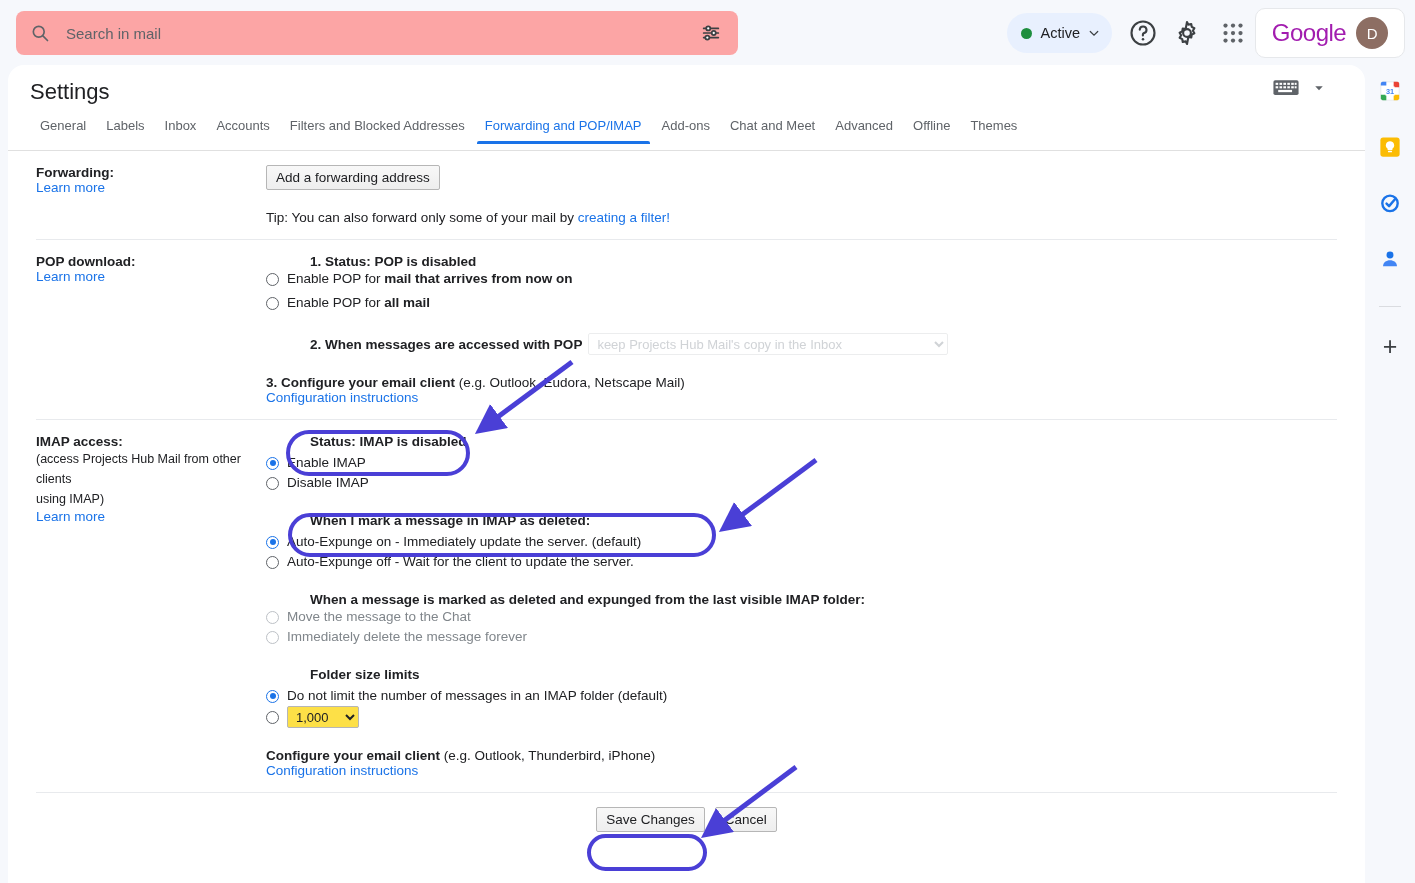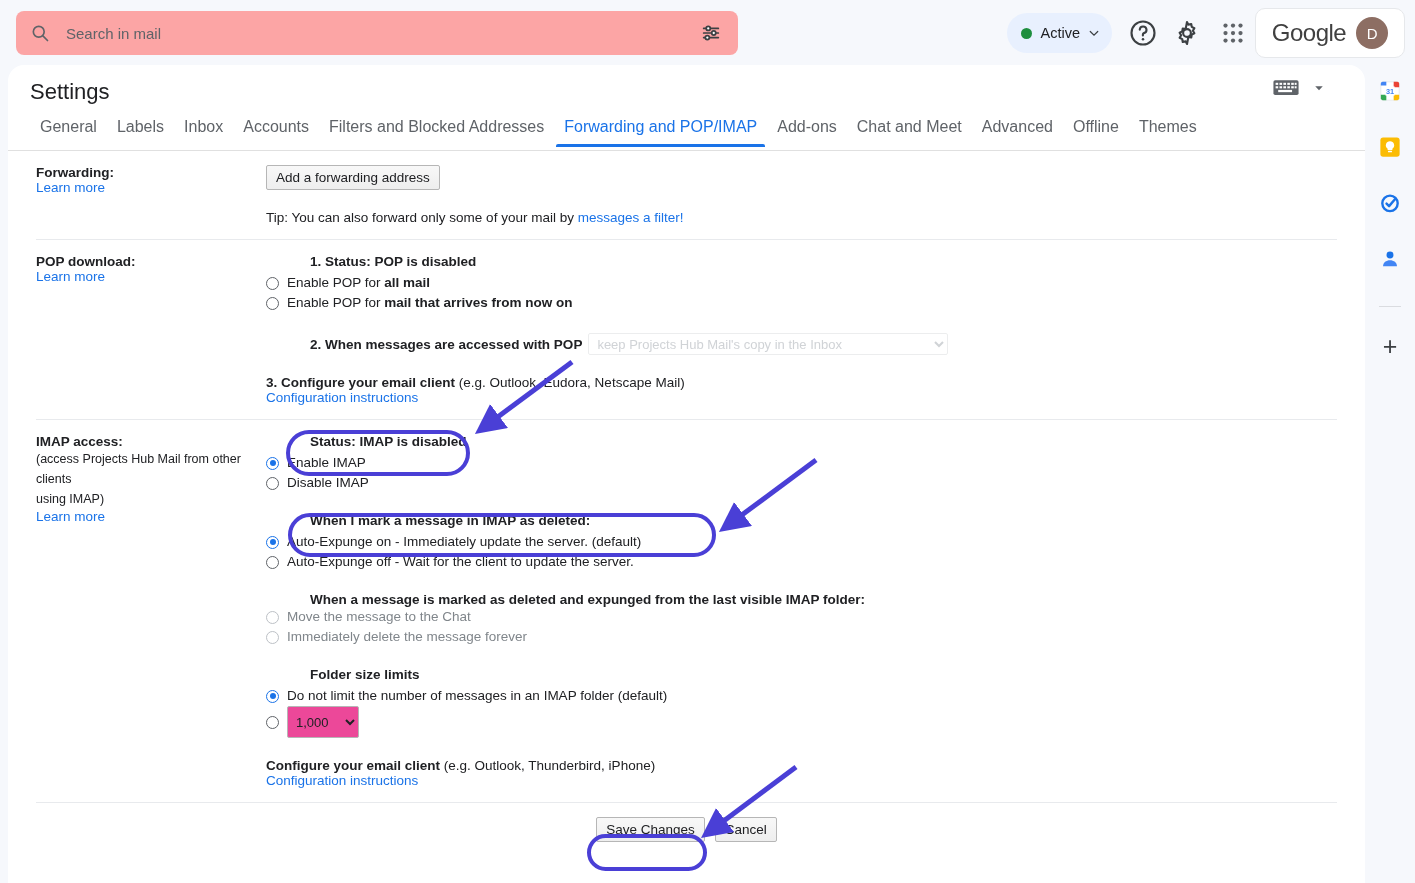--- a/index.html
+++ b/index.html
@@ -44,21 +44,21 @@
   }
   #help-icon  { right: 257px; }
   #gear-icon  { right: 213px; }
   #apps-icon  { right: 167px; }
 
   #google-account {
     position: absolute; right: 10px; top: 8px; height: 50px; width: 150px;
     background: #fff; border: 1px solid #e6e8eb; border-radius: 10px;
     display: flex; align-items: center; justify-content: center; gap: 10px; cursor: pointer;
   }
-  #google-wordmark { font-size: 24px; color: #404040; letter-spacing: -0.5px; font-family: "Liberation Sans", sans-serif; }
+  #google-wordmark { font-size: 24px; color: #a21caf; letter-spacing: -0.5px; font-family: "Liberation Sans", sans-serif; }
   #avatar {
     width: 32px; height: 32px; border-radius: 50%; background: #8d6e63;
     color: #fff; font-size: 15px; display: flex; align-items: center; justify-content: center;
   }
 
   
   #card {
     position: absolute; left: 8px; top: 65px; width: 1357px; height: 818px;
     background: #ffffff; border-top-left-radius: 16px; border-top-right-radius: 16px;
     overflow: hidden;
@@ -70,21 +70,21 @@
     position: absolute; right: 40px; top: 14px; display: flex; align-items: center; gap: 6px; cursor: pointer;
   }
   #kbd-icon { width: 26px; height: 18px; }
 
   
   #tabs {
     position: absolute; left: 22px; top: 53px; display: flex; align-items: flex-end; gap: 0;
     border-bottom: none;
   }
   .tab {
-    font-size: 16px; color: #5f6368; padding: 0 10px 11px 10px; cursor: pointer;
+    font-size: 13px; color: #5f6368; padding: 0 10px 11px 10px; cursor: pointer;
     white-space: nowrap; position: relative;
   }
   .tab.active { color: #1a73e8; }
   .tab.active::after {
     content: ""; position: absolute; left: 2px; right: 2px; bottom: 0; height: 3px;
     background: #1a73e8; border-radius: 2px 2px 0 0;
   }
   #tabs-rule {
     position: absolute; left: 0; top: 85px; width: 1357px; height: 1px; background: #e0e0e0;
   }
@@ -121,22 +121,22 @@
   input[type=radio]:checked { border-color: #1a73e8; border-width: 1px; }
   input[type=radio]:checked::after {
     content: ""; position: absolute; left: 2.5px; top: 2.5px;
     width: 6px; height: 6px; border-radius: 50%; background: #1a73e8;
   }
   input[type=radio]:disabled { border-color: #bdc1c6; cursor: default; }
   input[type=radio]:disabled:checked::after { background: #bdc1c6; }
 
   select.sel {
     font-family: "Liberation Sans", sans-serif; font-size: 13px;
-    border: 1px solid #b6b6b6; border-radius: 2px; background: #ec4899; color: #202124;
-    padding: 2px 4px; height: 32px; cursor: pointer;
+    border: 1px solid #b6b6b6; border-radius: 2px; background: #fde047; color: #202124;
+    padding: 2px 4px; height: 22px; cursor: pointer;
   }
   select.sel:disabled { color: #bdc1c6; border-color: #e4e6e8; background: #fff; }
   #pop-action { width: 360px; height: 22px; margin-left: 6px; }
   .spacer14 { height: 14px; }
   .spacer20 { height: 20px; }
 
   
   #btnrow { display: flex; justify-content: center; gap: 10px; padding: 14px 0 0 0; }
 
   
@@ -256,42 +256,42 @@
 
     <div class="row">
       <div class="lcol">
         <div class="lbl-bold">Forwarding:</div>
         <a class="lnk">Learn more</a>
       </div>
       <div class="rcol">
         <button class="btn">Add a forwarding address</button>
         <div class="spacer20"></div>
         <div class="tip">
-          <span>Tip: You can also forward only some of your mail by </span><a class="lnk" style="display:inline">messages a filter!</a>
+          <span>Tip: You can also forward only some of your mail by </span><a class="lnk" style="display:inline">creating a filter!</a>
         </div>
         <div class="spacer14"></div>
       </div>
     </div>
 
     <div class="hr"></div>
 
     <div class="row">
       <div class="lcol">
         <div class="lbl-bold">POP download:</div>
         <a class="lnk">Learn more</a>
       </div>
       <div class="rcol">
         <div class="hdr">1. Status: POP is disabled</div>
+        <label class="opt">
+          <input type="radio" name="popmode" style="">
+          <span class="t"><span>Enable POP for </span><b>mail that arrives from now on</b></span>
+        </label>
         <label class="opt" style="margin-top:4px">
           <input type="radio" name="popmode" style="">
           <span class="t"><span>Enable POP for </span><b>all mail</b></span>
-        </label>
-        <label class="opt">
-          <input type="radio" name="popmode" style="">
-          <span class="t"><span>Enable POP for </span><b>mail that arrives from now on</b></span>
         </label>
 
         <div class="spacer20"></div>
         <div style="display:flex;align-items:center">
           <span class="hdr">2. When messages are accessed with POP</span>
           <select id="pop-action" class="sel" disabled="">
             <option>keep Projects Hub Mail's copy in the Inbox</option>
           </select>
         </div>
 

